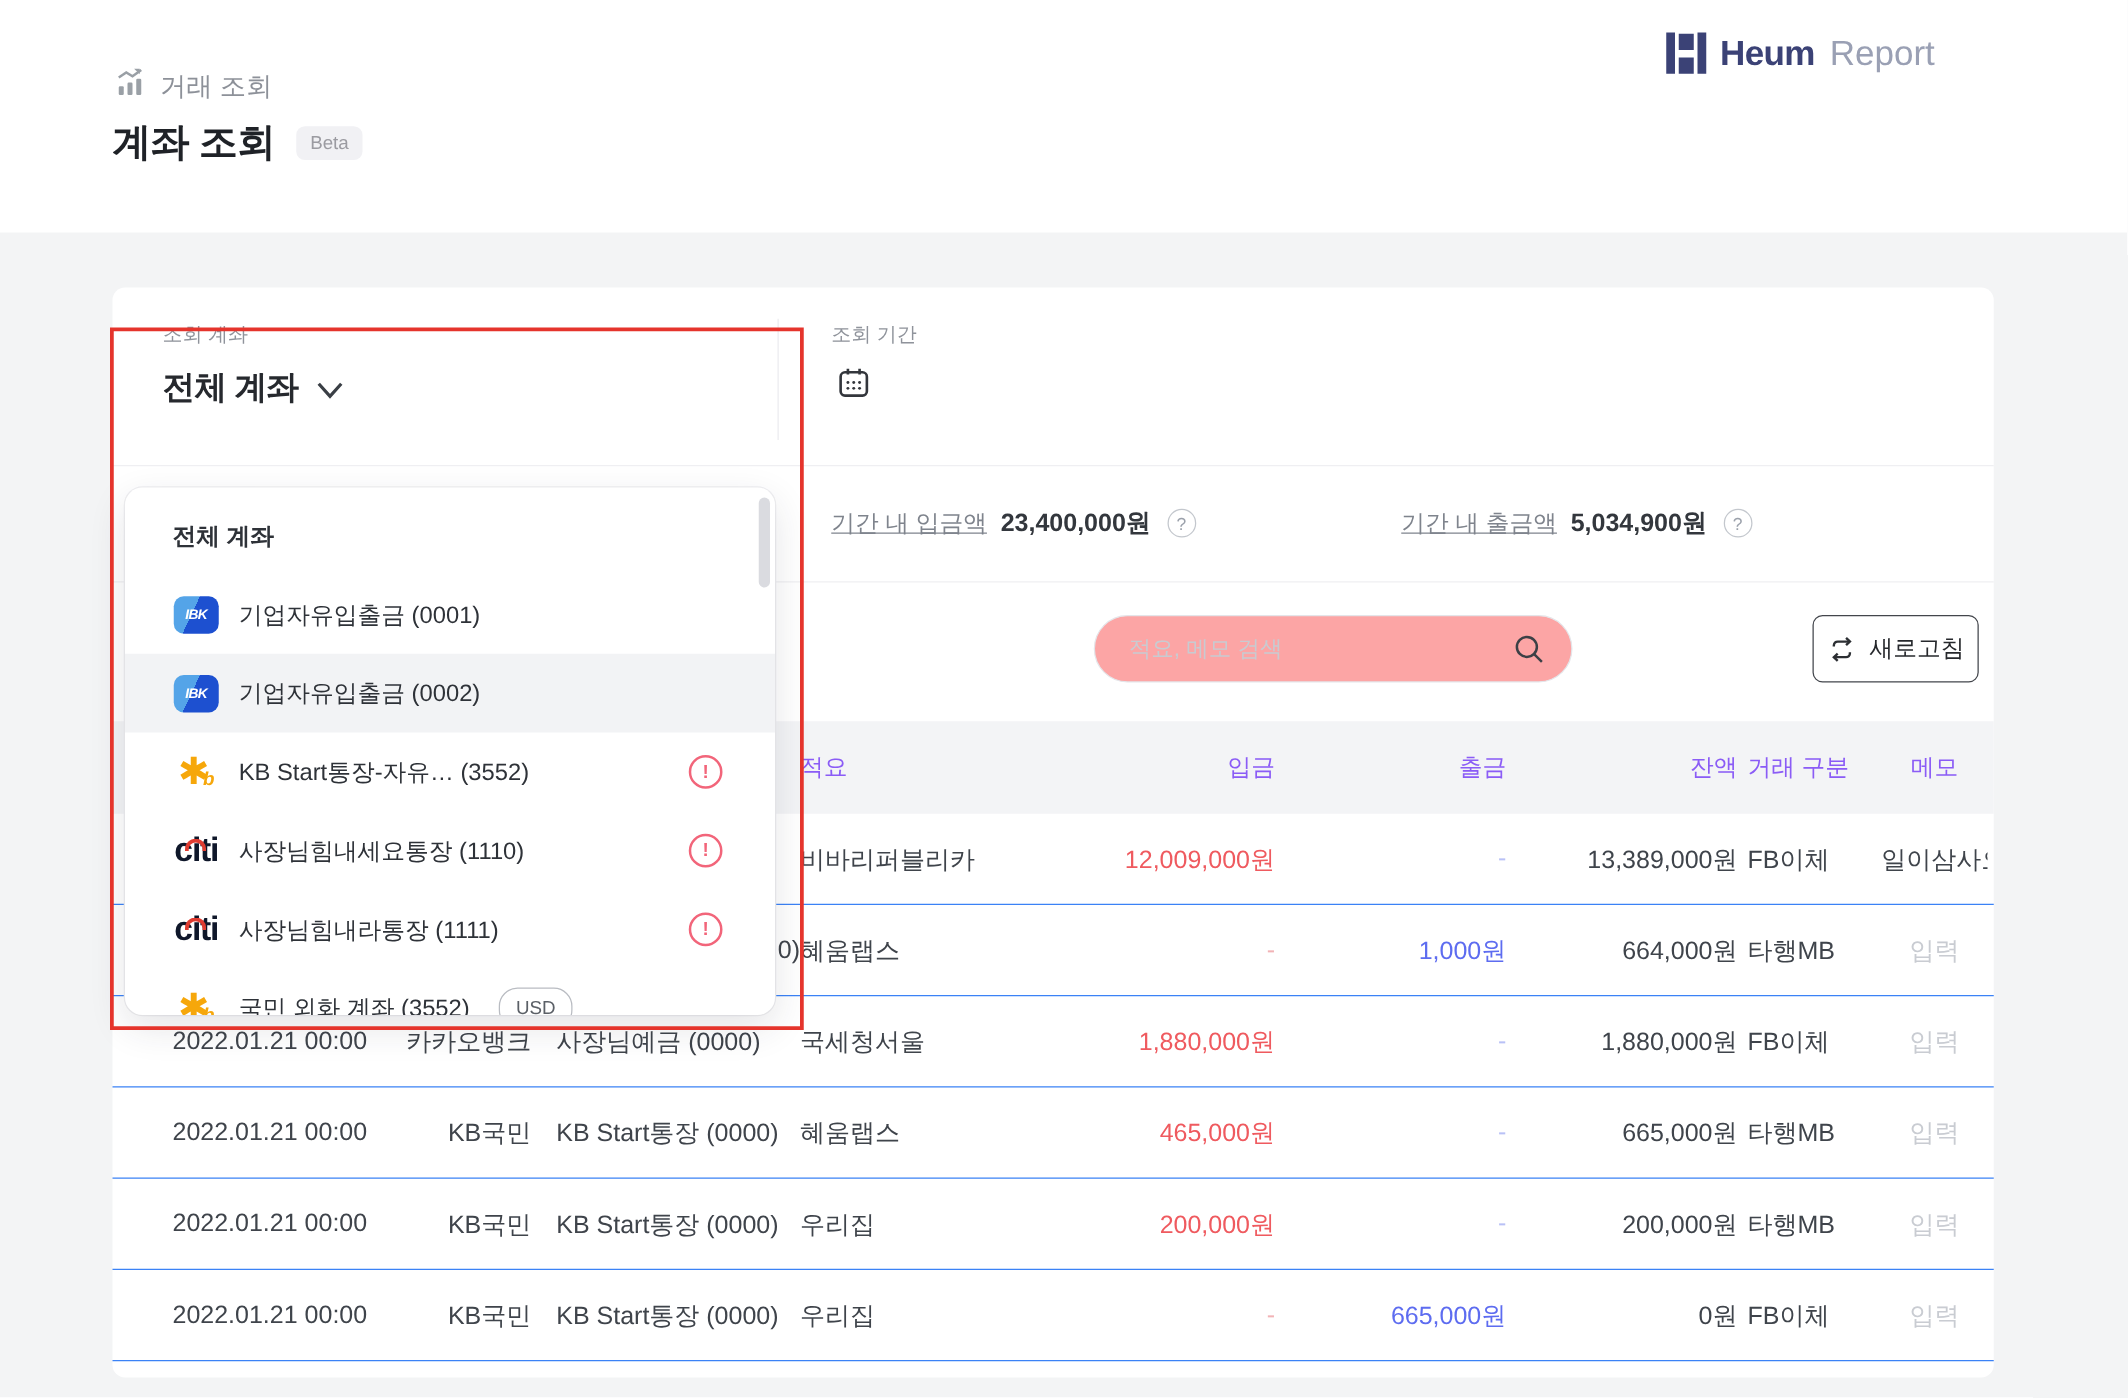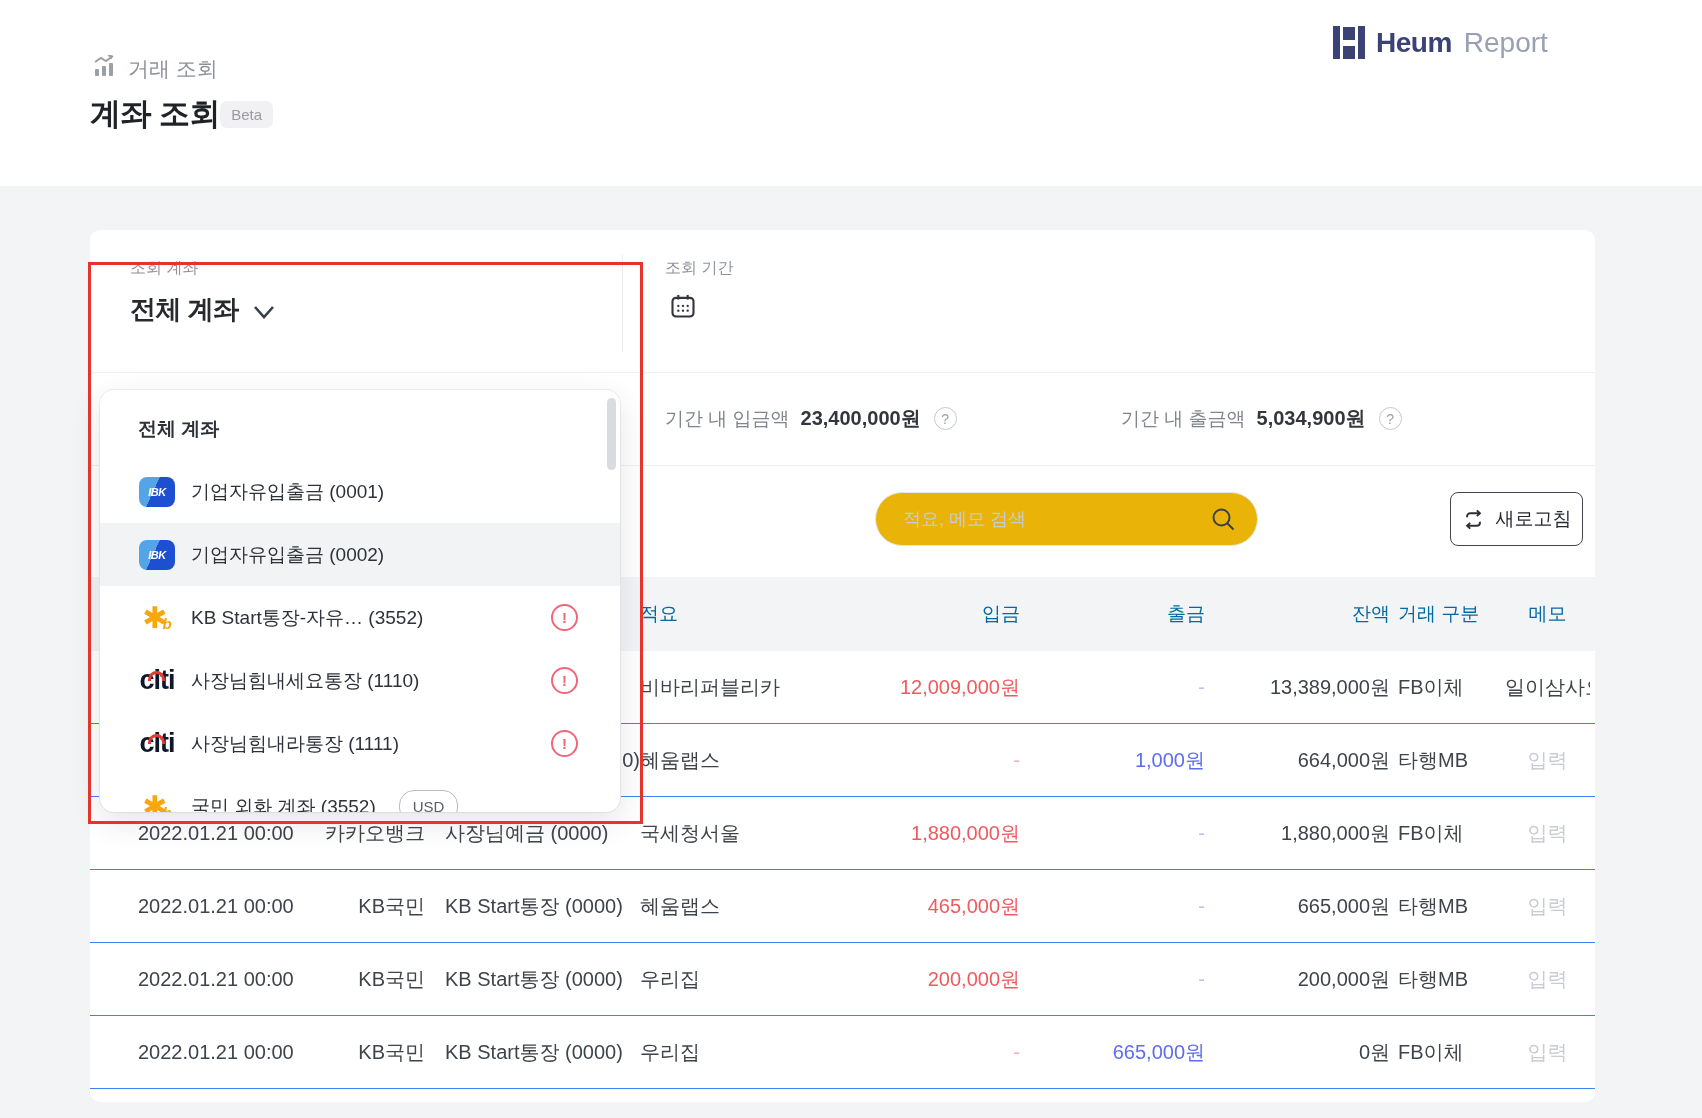--- a/index.html
+++ b/index.html
@@ -2,21 +2,21 @@
 <html><head>
 <meta charset="utf-8">
 <style>
   * { margin:0; padding:0; box-sizing:border-box; }
   body { font-family:"Liberation Sans","DejaVu Sans",sans-serif; }
   .page{position:relative;width:1702px;height:1118px;background:#f3f4f5;overflow:hidden;}
 
   
   .topbar{position:absolute;top:0;left:0;width:100%;height:186px;background:#fff;}
   .breadcrumb{position:absolute;left:92px;top:54px;display:flex;align-items:center;gap:11px;color:#8d9199;font-size:21px;}
-  .title-row{position:absolute;left:90px;top:93px;display:flex;align-items:center;gap:0;}
+  .title-row{position:absolute;left:90px;top:93px;display:flex;align-items:center;gap:17px;}
   .page-title{font-size:31px;font-weight:bold;color:#1f2227;letter-spacing:-0.5px;}
   .beta{background:#f1f1f4;color:#9b9ba1;font-size:15px;padding:5px 11px;border-radius:7px;}
   .logo{position:absolute;left:1333px;top:26px;display:flex;align-items:center;gap:11px;}
   .logo-mark{display:flex;gap:3px;align-items:center;height:33px;}
   .lb1,.lb3{width:7px;height:33px;background:#3b4276;}
   .lb2{display:flex;flex-direction:column;gap:6px;}
   .lb2 div{width:12px;height:13px;background:#3b4276;}
   .logo-heum{font-size:28px;font-weight:bold;color:#3b4276;letter-spacing:-0.5px;}
   .logo-report{font-size:28px;color:#9aa0b4;font-weight:normal;margin-left:1px;}
 
@@ -25,33 +25,33 @@
   .fg-account{position:absolute;left:40px;top:28px;}
   .fg-period{position:absolute;left:575px;top:28px;}
   .fgroup-label{font-size:16px;color:#8f939b;}
   .fgroup-value{margin-top:13px;display:flex;align-items:center;gap:13px;font-size:26px;font-weight:bold;color:#26292e;letter-spacing:-0.5px;cursor:pointer;}
   .vdiv{position:absolute;left:532px;top:25px;width:1px;height:97px;background:#ececef;}
   .hdiv{position:absolute;left:0;width:100%;height:1px;background:#efeff2;}
   .hdiv1{top:142px;} .hdiv2{top:235px;}
 
   .sum{position:absolute;top:142px;height:93px;display:flex;align-items:center;gap:11px;font-size:19px;}
   .sum-dep{left:575px;} .sum-wd{left:1031px;}
-  .sum-label{color:#7f848d;}
+  .sum-label{color:#7f848d;text-decoration:underline;}
   .sum-value{color:#33373d;font-weight:bold;font-size:20px;}
   .qmark{width:23px;height:23px;border:1.5px solid #c3c7cd;border-radius:50%;color:#9ba1ab;font-size:14px;display:flex;align-items:center;justify-content:center;margin-left:2px;cursor:pointer;}
 
-  .search-pill{position:absolute;left:785px;top:262px;width:383px;height:54px;border:1px solid #e4e5e9;border-radius:28px;background:#eab308;display:flex;align-items:center;padding:0 20px 0 27px;}
+  .search-pill{position:absolute;left:785px;top:262px;width:383px;height:54px;border:1px solid #e4e5e9;border-radius:28px;background:#fca5a5;display:flex;align-items:center;padding:0 20px 0 27px;}
   .search-input{flex:1;border:none;outline:none;font-size:18px;color:#3c4046;background:transparent;}
   .search-input::placeholder{color:#c8cbd1;}
   .btn{position:absolute;top:262px;height:54px;border:1.5px solid #43464c;border-radius:8px;background:#fff;display:flex;align-items:center;justify-content:center;gap:11px;font-size:19px;color:#26282c;cursor:pointer;}
   .btn-excel{left:1197px;width:148px;}
   .btn-refresh{left:1360px;width:133px;}
 
   
-  .thead{position:absolute;left:0;top:347px;width:100%;height:74px;background:#f3f4f6;display:flex;align-items:center;font-size:19px;color:#0369a1;}
+  .thead{position:absolute;left:0;top:347px;width:100%;height:74px;background:#f3f4f6;display:flex;align-items:center;font-size:19px;color:#8b5cf6;}
   .trow{position:absolute;left:0;width:100%;height:73px;display:flex;align-items:center;font-size:20px;color:#3f444b;border-bottom:1px solid #3b82f6;}
   .r0{top:421px;} .r1{top:494px;} .r2{top:567px;} .r3{top:640px;} .r4{top:713px;} .r5{top:786px;}
   .c-date{margin-left:48px;width:160px;flex:none;}
   .c-bank{margin-left:27px;width:100px;flex:none;text-align:right;}
   .c-acct{margin-left:20px;width:195px;flex:none;white-space:nowrap;}
   .c-desc{width:160px;flex:none;white-space:nowrap;}
   .c-dep{width:220px;flex:none;text-align:right;}
   .c-wd{width:185px;flex:none;text-align:right;}
   .c-bal{width:185px;flex:none;text-align:right;}
   .c-type{margin-left:8px;width:100px;flex:none;}

